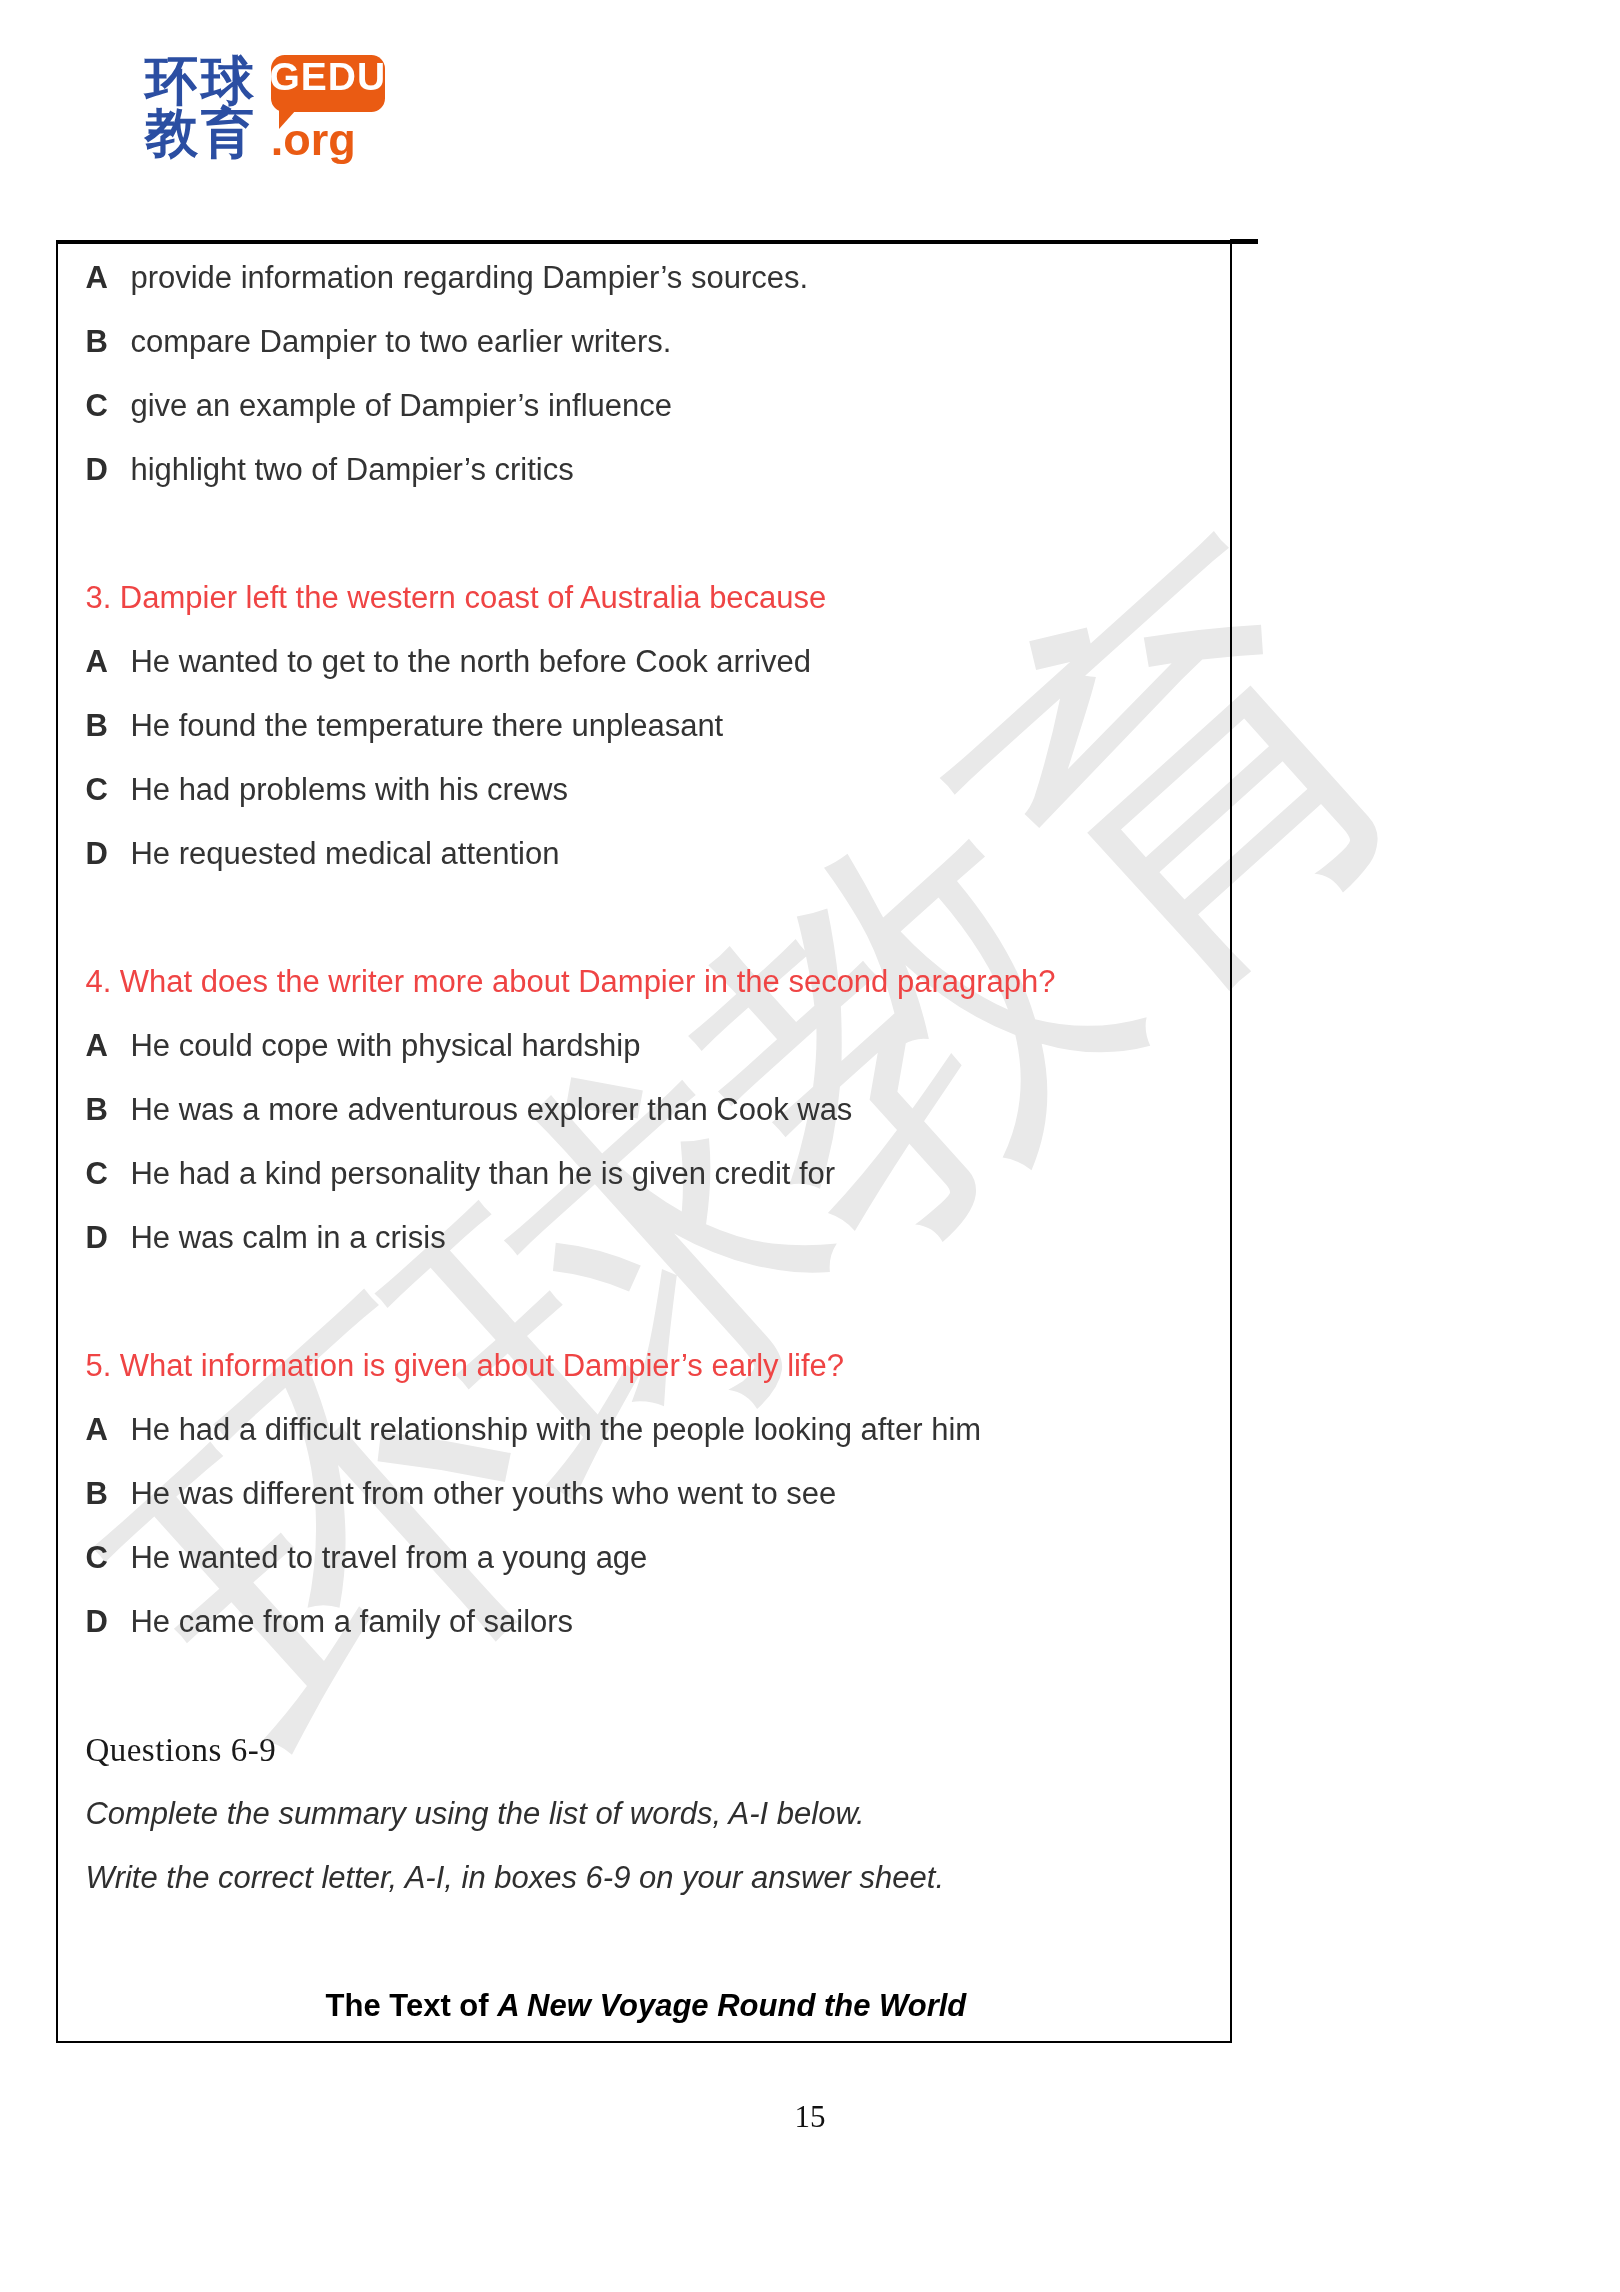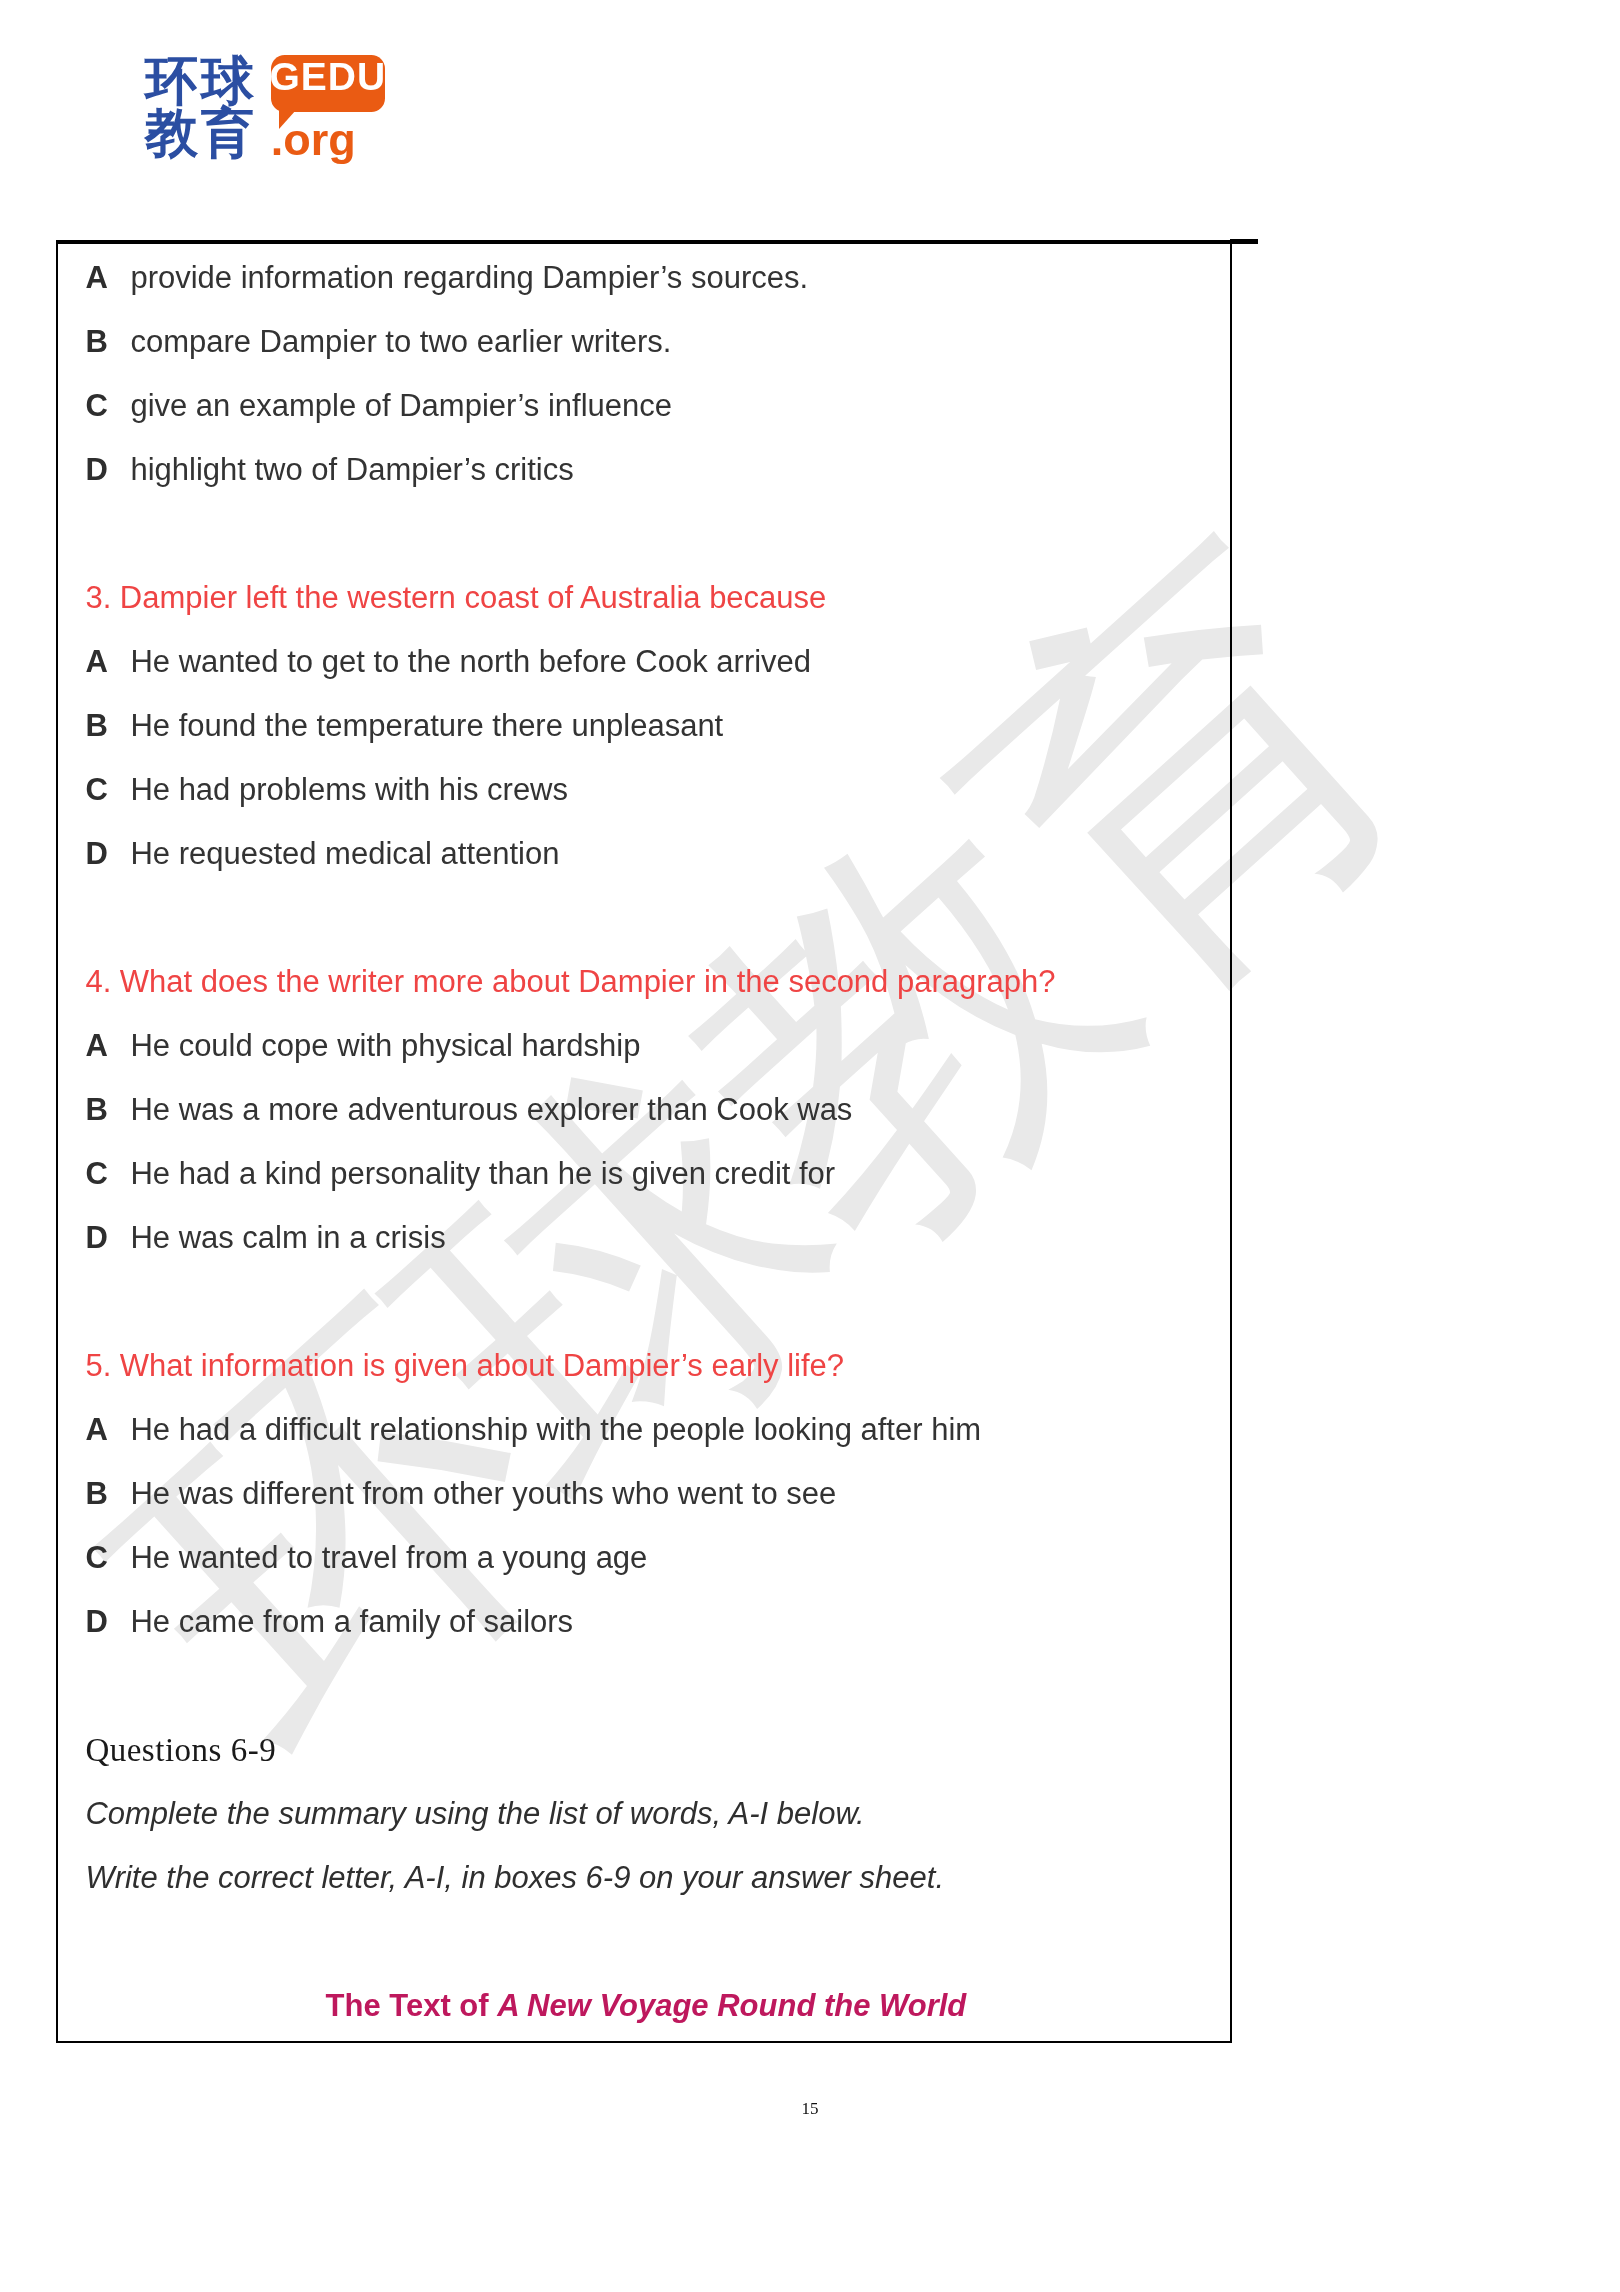--- a/index.html
+++ b/index.html
@@ -46,28 +46,28 @@
   .letter { display:inline-block; width:45px; font-weight:bold; color:#2e2e2e; }
   .stem { line-height:64px; margin-top:64px; white-space:nowrap; color:#ef4444; }
 
   .sec-heading {
     font-family:"Liberation Serif", serif; font-size:33px; color:#1a1a1a;
     line-height:64px; margin-top:64px; letter-spacing:0.5px;
   }
   .instr { font-style:italic; line-height:64px; color:#2f2f2f; white-space:nowrap; }
 
   .summary-title {
-    text-align:center; font-weight:bold; margin-top:64px; line-height:64px; color:#be185d;
+    text-align:center; font-weight:bold; margin-top:64px; line-height:64px; color:#000000;
   }
   .summary-title em { font-style:italic; }
 
   
   .page-number {
     position:absolute; left:0; top:2099px; width:1620px; text-align:center;
-    font-family:"Liberation Serif", serif; font-size:17px; color:#111; z-index:2;
+    font-family:"Liberation Serif", serif; font-size:31px; color:#111; z-index:2;
   }
 </style>
 </head>
 <body>
 
 <div class="page">
 
   <div class="watermark" style="color: rgb(233, 233, 233);">环球教育</div>
 
   <header class="logo">

